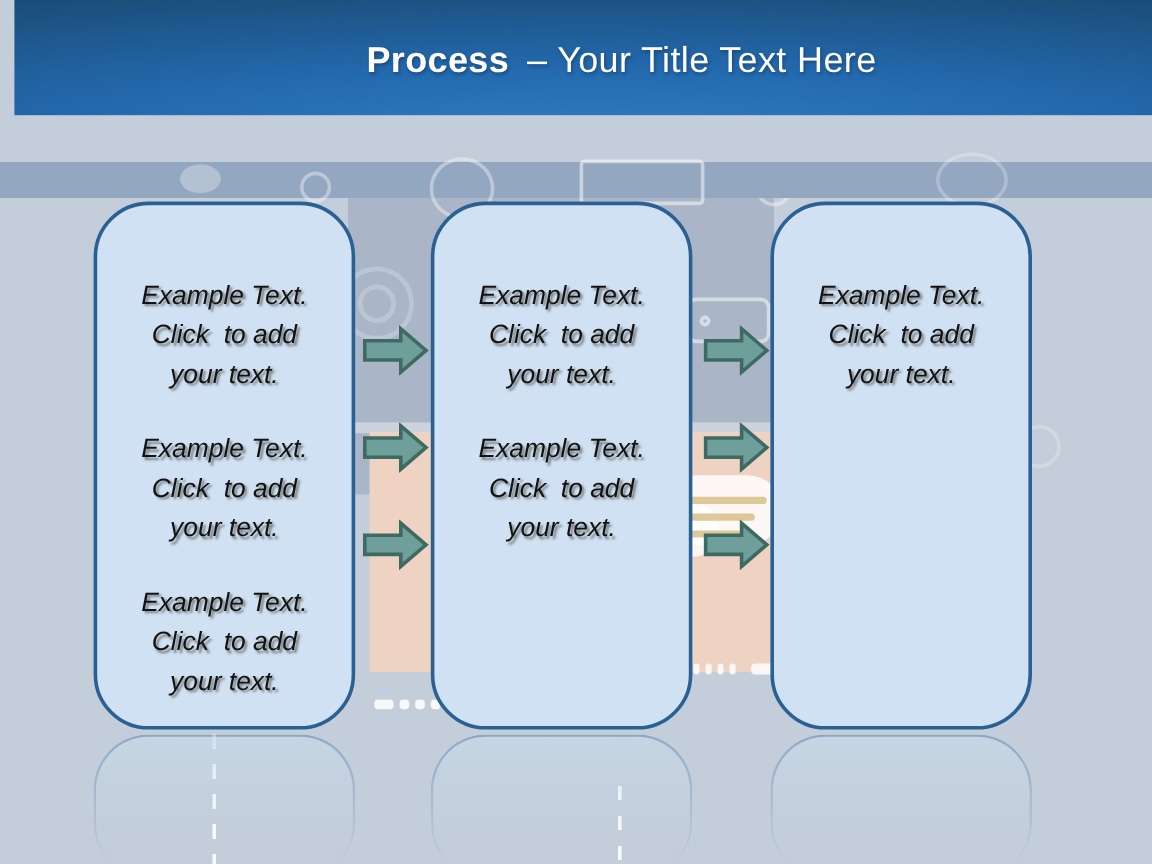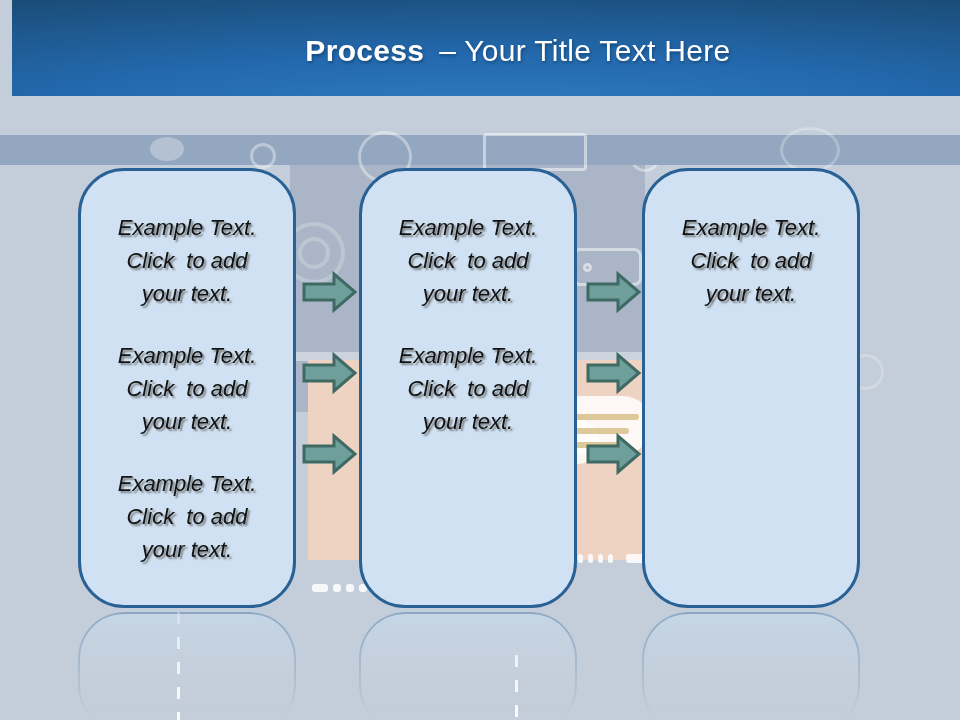--- a/index.html
+++ b/index.html
@@ -33,21 +33,21 @@
   .circle-o{border:3px solid rgba(255,255,255,.4);border-radius:50%;}
   .cloud{left:552px;top:396px;width:100px;height:58px;background:rgba(255,255,255,.85);border-radius:30px;}
   .cloud2{left:530px;top:420px;width:70px;height:44px;background:rgba(255,255,255,.8);border-radius:24px;}
   .tanline{height:6px;background:rgba(214,188,130,.8);border-radius:3px;}
   .dots-row span{display:inline-block;background:rgba(255,255,255,.85);border-radius:3px;margin-right:5px;vertical-align:middle;}
   .vdash{width:3px;background:repeating-linear-gradient(180deg,rgba(255,255,255,.9) 0 12px,rgba(255,255,255,0) 12px 25px);}
 
   
   .panel{position:absolute;top:168px;width:218px;height:440px;background:#cfe1f2;
     border:3px solid #2a6195;border-radius:46px;z-index:5;
-    display:flex;flex-direction:column;align-items:center;padding-top:40px;gap:29px;}
+    display:flex;flex-direction:column;align-items:center;padding-top:58px;gap:29px;}
   .p1{left:78px;} .p2{left:359px;} .p3{left:642px;}
   .tblock{display:flex;flex-direction:column;align-items:center;}
   .tline{font-size:22px;line-height:33px;font-style:italic;color:#121212;
     text-shadow:2px 2px 2px rgba(105,105,105,.85);white-space:pre-wrap;text-align:center;}
 
   
   .arrow{position:absolute;width:56px;height:42px;z-index:5;}
   .ga{left:302px;} .gb{left:586px;}
   .r1{top:271px;} .r2{top:352px;} .r3{top:433px;}
 

